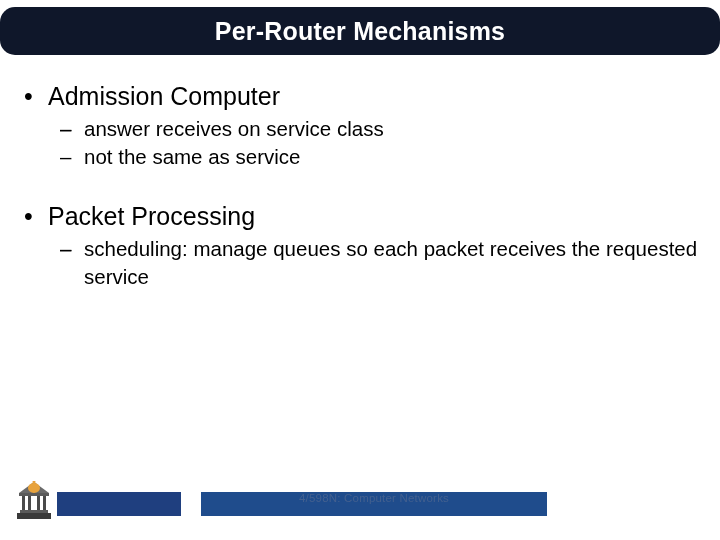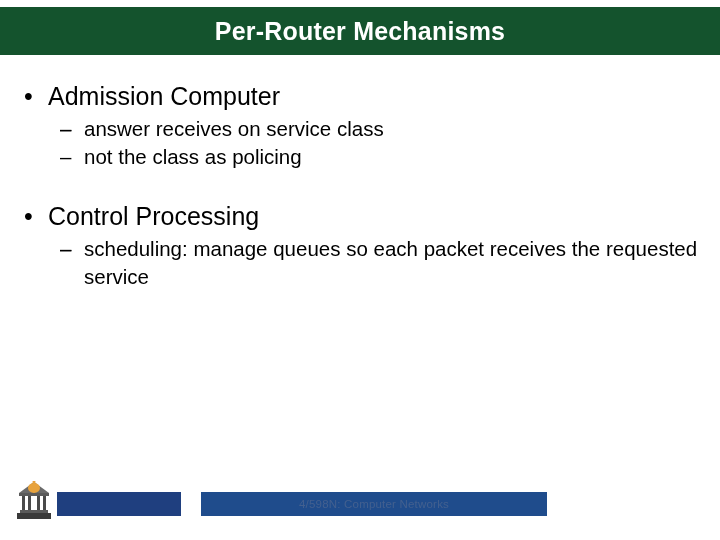--- a/index.html
+++ b/index.html
@@ -18,24 +18,25 @@
     width: 720px;
     height: 540px;
     background: #ffffff;
   }
   .title-bar {
     position: absolute;
     left: 0;
     top: 7px;
     width: 720px;
     height: 48px;
-    background: #14532d;
+    background: #0f172a;
     display: flex;
     align-items: center;
     justify-content: center;
+    border-radius: 15px;
   }
   .title-text {
     color: #ffffff;
     font-size: 25px;
     font-weight: bold;
     letter-spacing: 0.2px;
   }
   .content {
     position: absolute;
     left: 0;
@@ -88,21 +89,21 @@
     background: #1F3F7F;
   }
   .footer-center-bar {
     position: absolute;
     left: 201px;
     bottom: 24px;
     width: 346px;
     height: 24px;
     background: #1F4C8C;
     display: flex;
-    align-items: center;
+    align-items: flex-start;
     justify-content: center;
   }
   .footer-text {
     color: #43608F;
     font-size: 11.5px;
     letter-spacing: 0.2px;
   }
   .logo {
     position: absolute;
     left: 16px;
@@ -129,28 +130,28 @@
     <div class="sub-gap"></div>
     <p class="bullet-l2">
       <span class="dash">–</span>
     </p>
     <p class="bullet-l2">
       <span class="dash">–</span>
       <span>answer receives on service class</span>
     </p>
     <p class="bullet-l2">
       <span class="dash">–</span>
-      <span>not the class as policing</span>
+      <span>not the same as service</span>
     </p>
 
     <div class="group-gap"></div>
 
     <p class="bullet-l1">
       <span class="dot">•</span>
-      <span>Control Processing</span>
+      <span>Packet Processing</span>
     </p>
     <div class="sub-gap"></div>
     <p class="bullet-l2">
       <span class="dash">–</span>
     </p>
     <p class="bullet-l2">
       <span class="dash">–</span>
       <span>scheduling: manage queues so each packet receives the requested service</span>
     </p>
 

